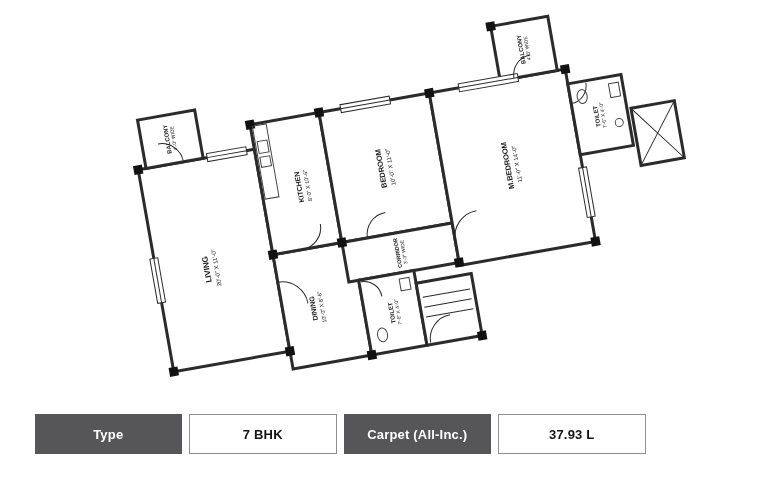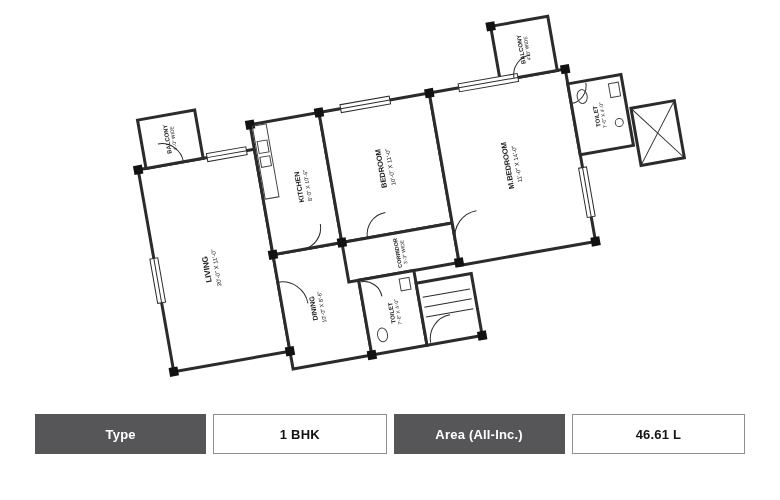--- a/index.html
+++ b/index.html
@@ -12,21 +12,21 @@
   .plan-wrap{position:absolute;left:0;top:0;width:780px;height:408px;}
   svg text{font-family:"Liberation Sans", sans-serif;fill:#1c1c1c;}
   .room{fill:#ffffff;stroke:#2b2b2b;stroke-width:3;}
   .thinline{stroke:#2b2b2b;stroke-width:1;fill:none;}
   .fixture{stroke:#444;stroke-width:1;fill:none;}
   .col{fill:#121212;stroke:none;}
   .win{fill:#ffffff;stroke:#2b2b2b;stroke-width:1;}
   .room-name{font-weight:bold;}
   
   .info-table{
-    position:absolute;left:35px;top:414px;width:710px;height:40px;
+    position:absolute;left:35px;top:414px;width:611px;height:40px;
     display:flex;gap:7px;
   }
   .cell{
     flex:1;display:flex;align-items:center;justify-content:center;
     font-size:13px;font-weight:bold;letter-spacing:.2px;
   }
   .cell.dark{background:#565658;color:#ffffff;}
   .cell.light{background:#ffffff;color:#141414;border:1px solid #8f8f8f;}
 </style>
 </head>
@@ -160,18 +160,18 @@
           <text class="room-name" text-anchor="middle" font-size="5.5" y="-1">CORRIDOR</text>
           <text text-anchor="middle" font-size="5" y="5">3'-3" WIDE</text>
         </g>
 
       </g>
     </svg>
   </div>
 
   <div class="info-table">
     <div class="cell dark">Type</div>
-    <div class="cell light">1 BHK</div>
-    <div class="cell dark">Area (All-Inc.)</div>
-    <div class="cell light">46.61 L</div>
+    <div class="cell light">7 BHK</div>
+    <div class="cell dark">Carpet (All-Inc.)</div>
+    <div class="cell light">37.93 L</div>
   </div>
 
 </div>
 
 </body></html>

